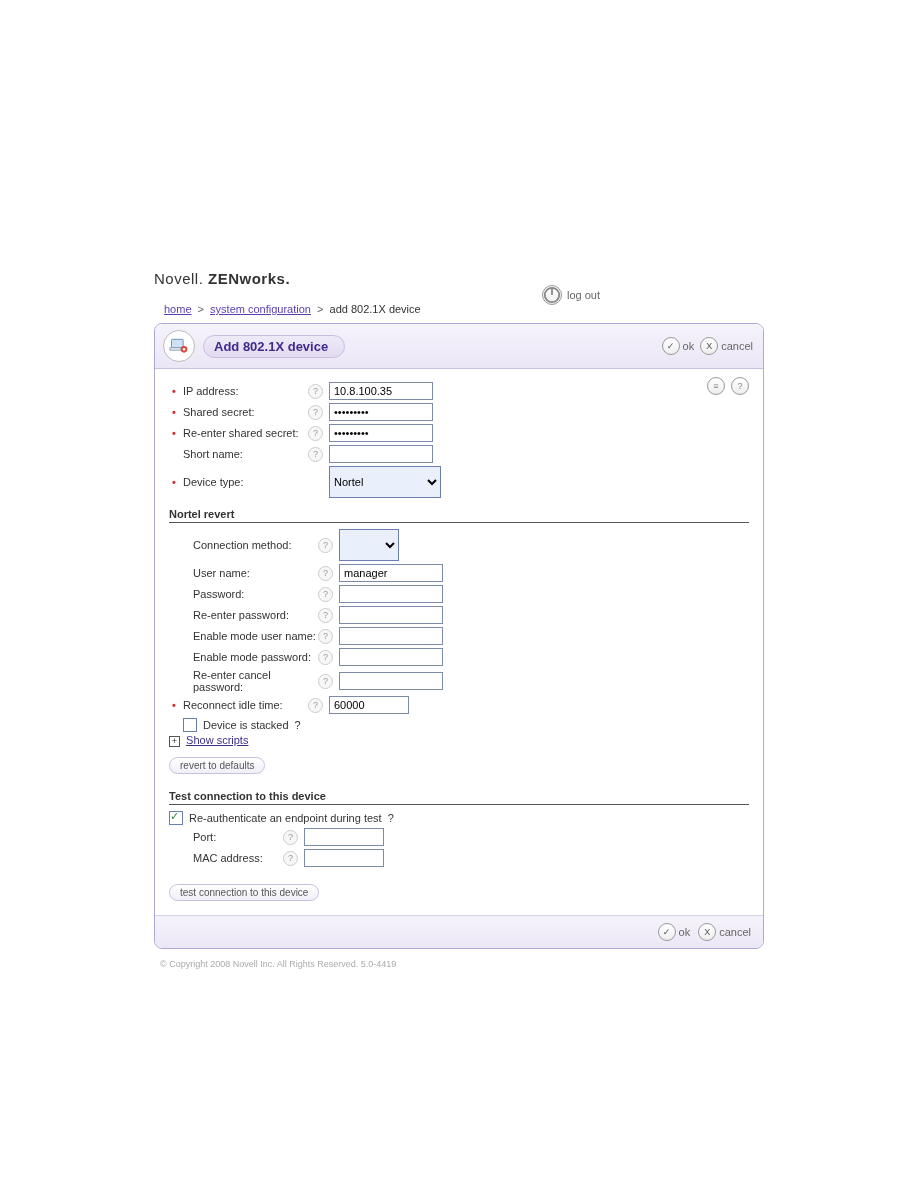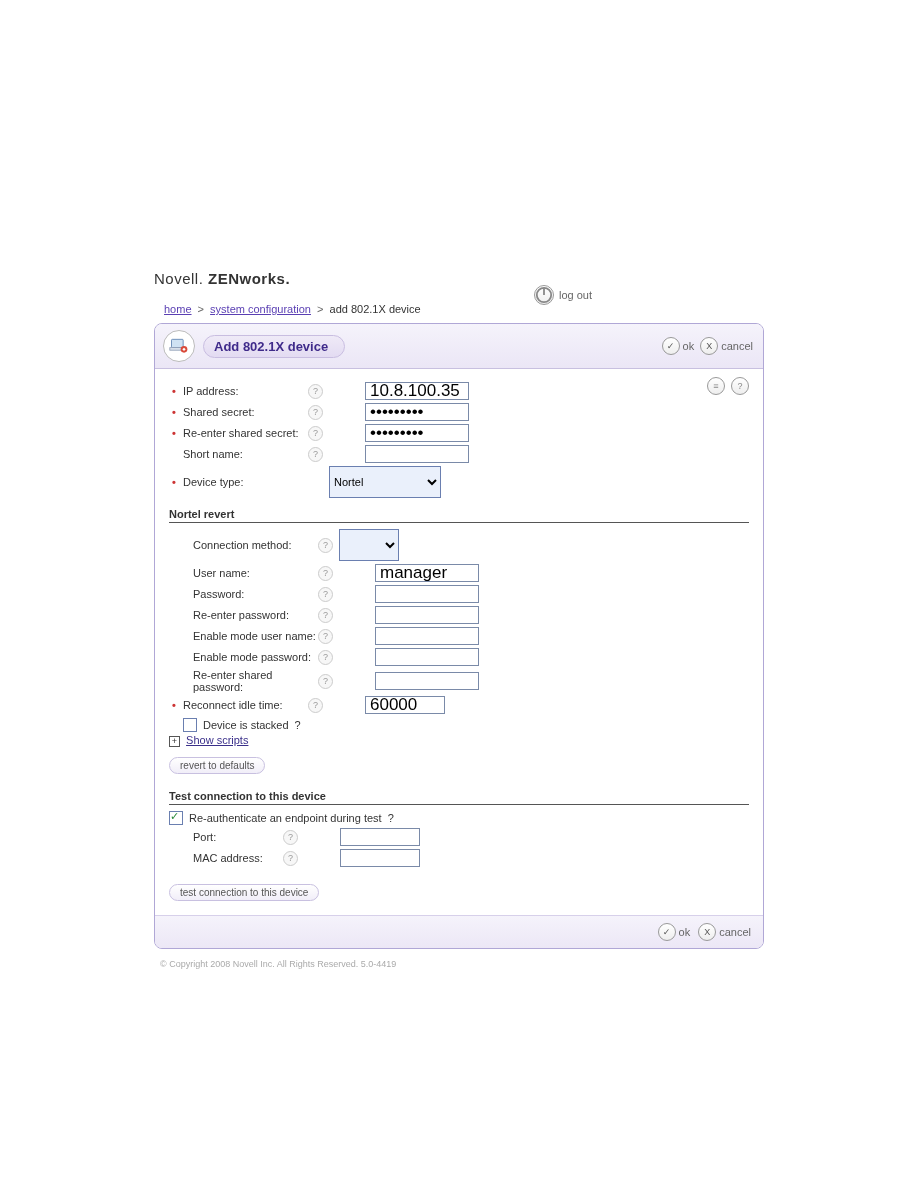--- a/index.html
+++ b/index.html
@@ -25,21 +25,21 @@
   .brand-line1 .light { font-weight: 400; }
   .brand-line1 .bold  { font-weight: 700; }
   .brand-line2 {
     font-size: 15px;
     font-weight: 700;
     margin-top: 1px;
   }
   .logout-wrap {
     position: absolute;
     top: 285px;
-    right: 172px;
+    right: 164px;
     display: flex;
     align-items: center;
     gap: 5px;
     color: #666;
     font-size: 11px;
   }
   .round-btn {
     width: 18px; height: 18px;
     border: 1px solid #999;
     border-radius: 50%;
@@ -137,24 +137,23 @@
     color: #999;
     font-size: 9px;
     display:inline-flex; align-items:center; justify-content:center;
     margin-right: 6px;
     background: #f7f7f7;
   }
   .txt {
     border: 1px solid #7a8aa8;
     background: #fff;
     height: 16px;
-    font-size: 17px;
+    font-size: 11px;
     padding: 0 4px;
     width: 94px;
-    margin-left: 36px;
   }
   .sel {
     border: 1px solid #6a7fb0;
     height: 32px;
     font-size: 11px;
     background: #fff;
   }
   .sel.device { width: 112px; background:#eaf0fb;}
   .sel.conn   { width: 60px;  background:#eaf0fb;padding-left:46px;}
 
@@ -351,21 +350,21 @@
           <input class="txt" style="">
         </div>
         <div class="form-row">
           <span class="req-dot"></span>
           <span class="form-label">Enable mode password:</span>
           <span class="q">?</span>
           <input class="txt" style="">
         </div>
         <div class="form-row">
           <span class="req-dot"></span>
-          <span class="form-label">Re-enter shared password:</span>
+          <span class="form-label">Re-enter cancel password:</span>
           <span class="q">?</span>
           <input class="txt" style="">
         </div>
         <div class="form-row">
           <span class="req-dot">•</span>
           <span class="form-label" style="padding-left:4px">Reconnect idle time:</span>
           <span class="q">?</span>
           <input class="txt" style="width: 70px;" value="60000">
         </div>
 

